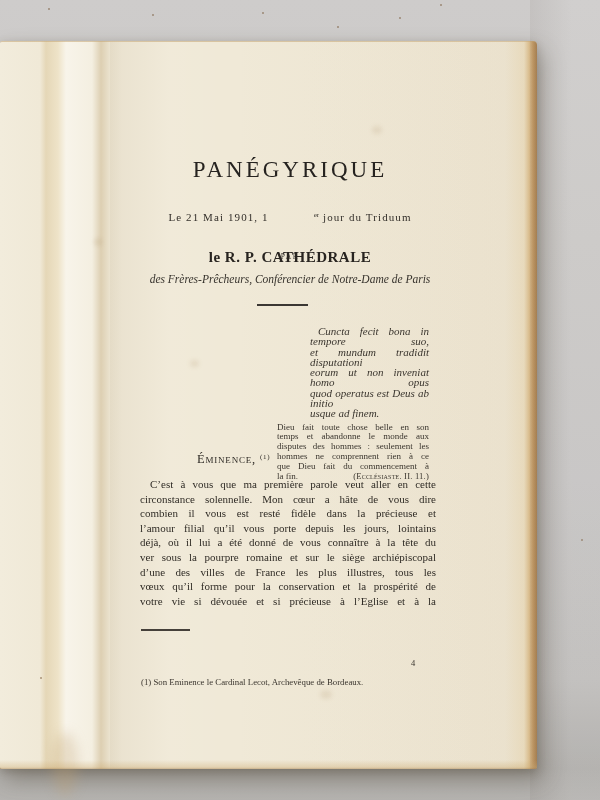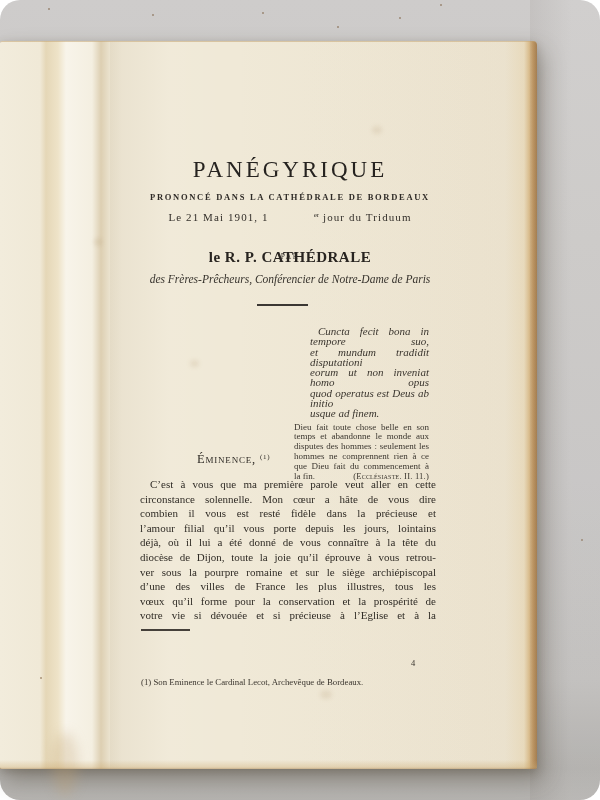--- a/index.html
+++ b/index.html
@@ -6,21 +6,20 @@
     margin: 0; padding: 0;
     width: 600px; height: 800px;
     overflow: hidden;
     font-family: "Liberation Serif", serif;
   }
   .stage {
     position: relative;
     width: 600px; height: 800px;
     background:
       linear-gradient(180deg, #cecccb 0%, #cac8c6 30%, #c6c4c3 60%, #bfbdbb 85%, #b0aeab 96%, #b6b4b1 100%);
-    border-radius: 20px;
   }
   
   .stage::after {
     content: "";
     position: absolute; right: 0; top: 0; width: 70px; height: 800px;
     background: linear-gradient(90deg, rgba(110,100,95,0.10), rgba(255,255,255,0.06) 60%);
     pointer-events: none;
   }
   .book {
     position: absolute; left: 0; top: 41px;
@@ -81,21 +80,21 @@
     font-size: 11.5px; font-style: italic;
     color: #36322c;
   }
   .rule1 {
     position: absolute; left: 257px; top: 304px;
     width: 51px; height: 2px; background: #3b3733;
   }
 
   .epigraph { left: 277px; top: 326px; width: 152px; }
   .latin  { font-size: 11px; line-height: 10.3px; font-style: italic; color: #3a352e; margin-left: 33px; }
-  .french { font-size: 9px;   line-height: 9.8px;  color: #3a352e; margin-top: 4px; margin-left: 17px; }
+  .french { font-size: 9px;   line-height: 9.8px;  color: #3a352e; margin-top: 4px; }
   .french-last { display: flex; justify-content: space-between; align-items: baseline; }
   .epigraph-source { font-variant: small-caps; font-size: 8.6px; letter-spacing: 0.2px; }
 
   .jline { text-align: justify; text-align-last: justify; }
   .jline.last { text-align-last: left; }
   .latin .jline.first { text-indent: 8px; }
   .french .jline.last { text-align-last: justify; }
 
   .salutation {
     left: 197px; top: 452px;
@@ -151,21 +150,20 @@
     <div class="smudge"></div>
   </div>
 
   <div class="speck fox" style="left:372px; top:126px; width:10px; height:8px;"></div>
   <div class="speck fox" style="left:94px;  top:238px; width:8px;  height:8px;"></div>
   <div class="speck fox" style="left:320px; top:690px; width:12px; height:9px;"></div>
   <div class="speck fox" style="left:190px; top:360px; width:9px;  height:7px;"></div>
   <div class="speck dust" style="left:40px; top:677px;"></div>
 
   <div class="txt center title">PANÉGYRIQUE</div>
-  <div class="txt center subtitle">PRONONCÉ DANS LA CATHÉDRALE DE BORDEAUX</div>
   <div class="txt center dateline"><span>Le 21 Mai 1901, 1</span><sup>er</sup><span> jour du Triduum</span></div>
   <div class="txt center par">PAR</div>
   <div class="txt center author">le R. P. CATHÉDRALE</div>
   <div class="txt center authordesc">des Frères-Prêcheurs, Conférencier de Notre-Dame de Paris</div>
   <div class="rule1"></div>
 
   <div class="txt epigraph">
     <div class="latin">
         <div class="jline first">Cuncta fecit bona in tempore suo,</div>
         <div class="jline">et mundum tradidit disputationi</div>
@@ -189,21 +187,20 @@
   </div>
 
   <div class="txt salutation"><span>Éminence,</span> <sup>(1)</sup></div>
 
   <div class="txt body-col">
       <div class="jline first">C’est à vous que ma première parole veut aller en cette</div>
       <div class="jline">circonstance solennelle. Mon cœur a hâte de vous dire</div>
       <div class="jline">combien il vous est resté fidèle dans la précieuse et</div>
       <div class="jline">l’amour filial qu’il vous porte depuis les jours, lointains</div>
       <div class="jline">déjà, où il lui a été donné de vous connaître à la tête du</div>
-      <div class="jline">diocèse de Dijon, toute la joie qu’il éprouve à vous retrou-</div>
       <div class="jline">ver sous la pourpre romaine et sur le siège archiépiscopal</div>
       <div class="jline">d’une des villes de France les plus illustres, tous les</div>
       <div class="jline">vœux qu’il forme pour la conservation et la prospérité de</div>
       <div class="jline last">votre vie si dévouée et si précieuse à l’Eglise et à la</div>
     </div>
 
   <div class="fnrule"></div>
   <div class="txt footnote">(1) Son Eminence le Cardinal Lecot, Archevêque de Bordeaux.</div>
 
   <div class="txt sig">4</div>

